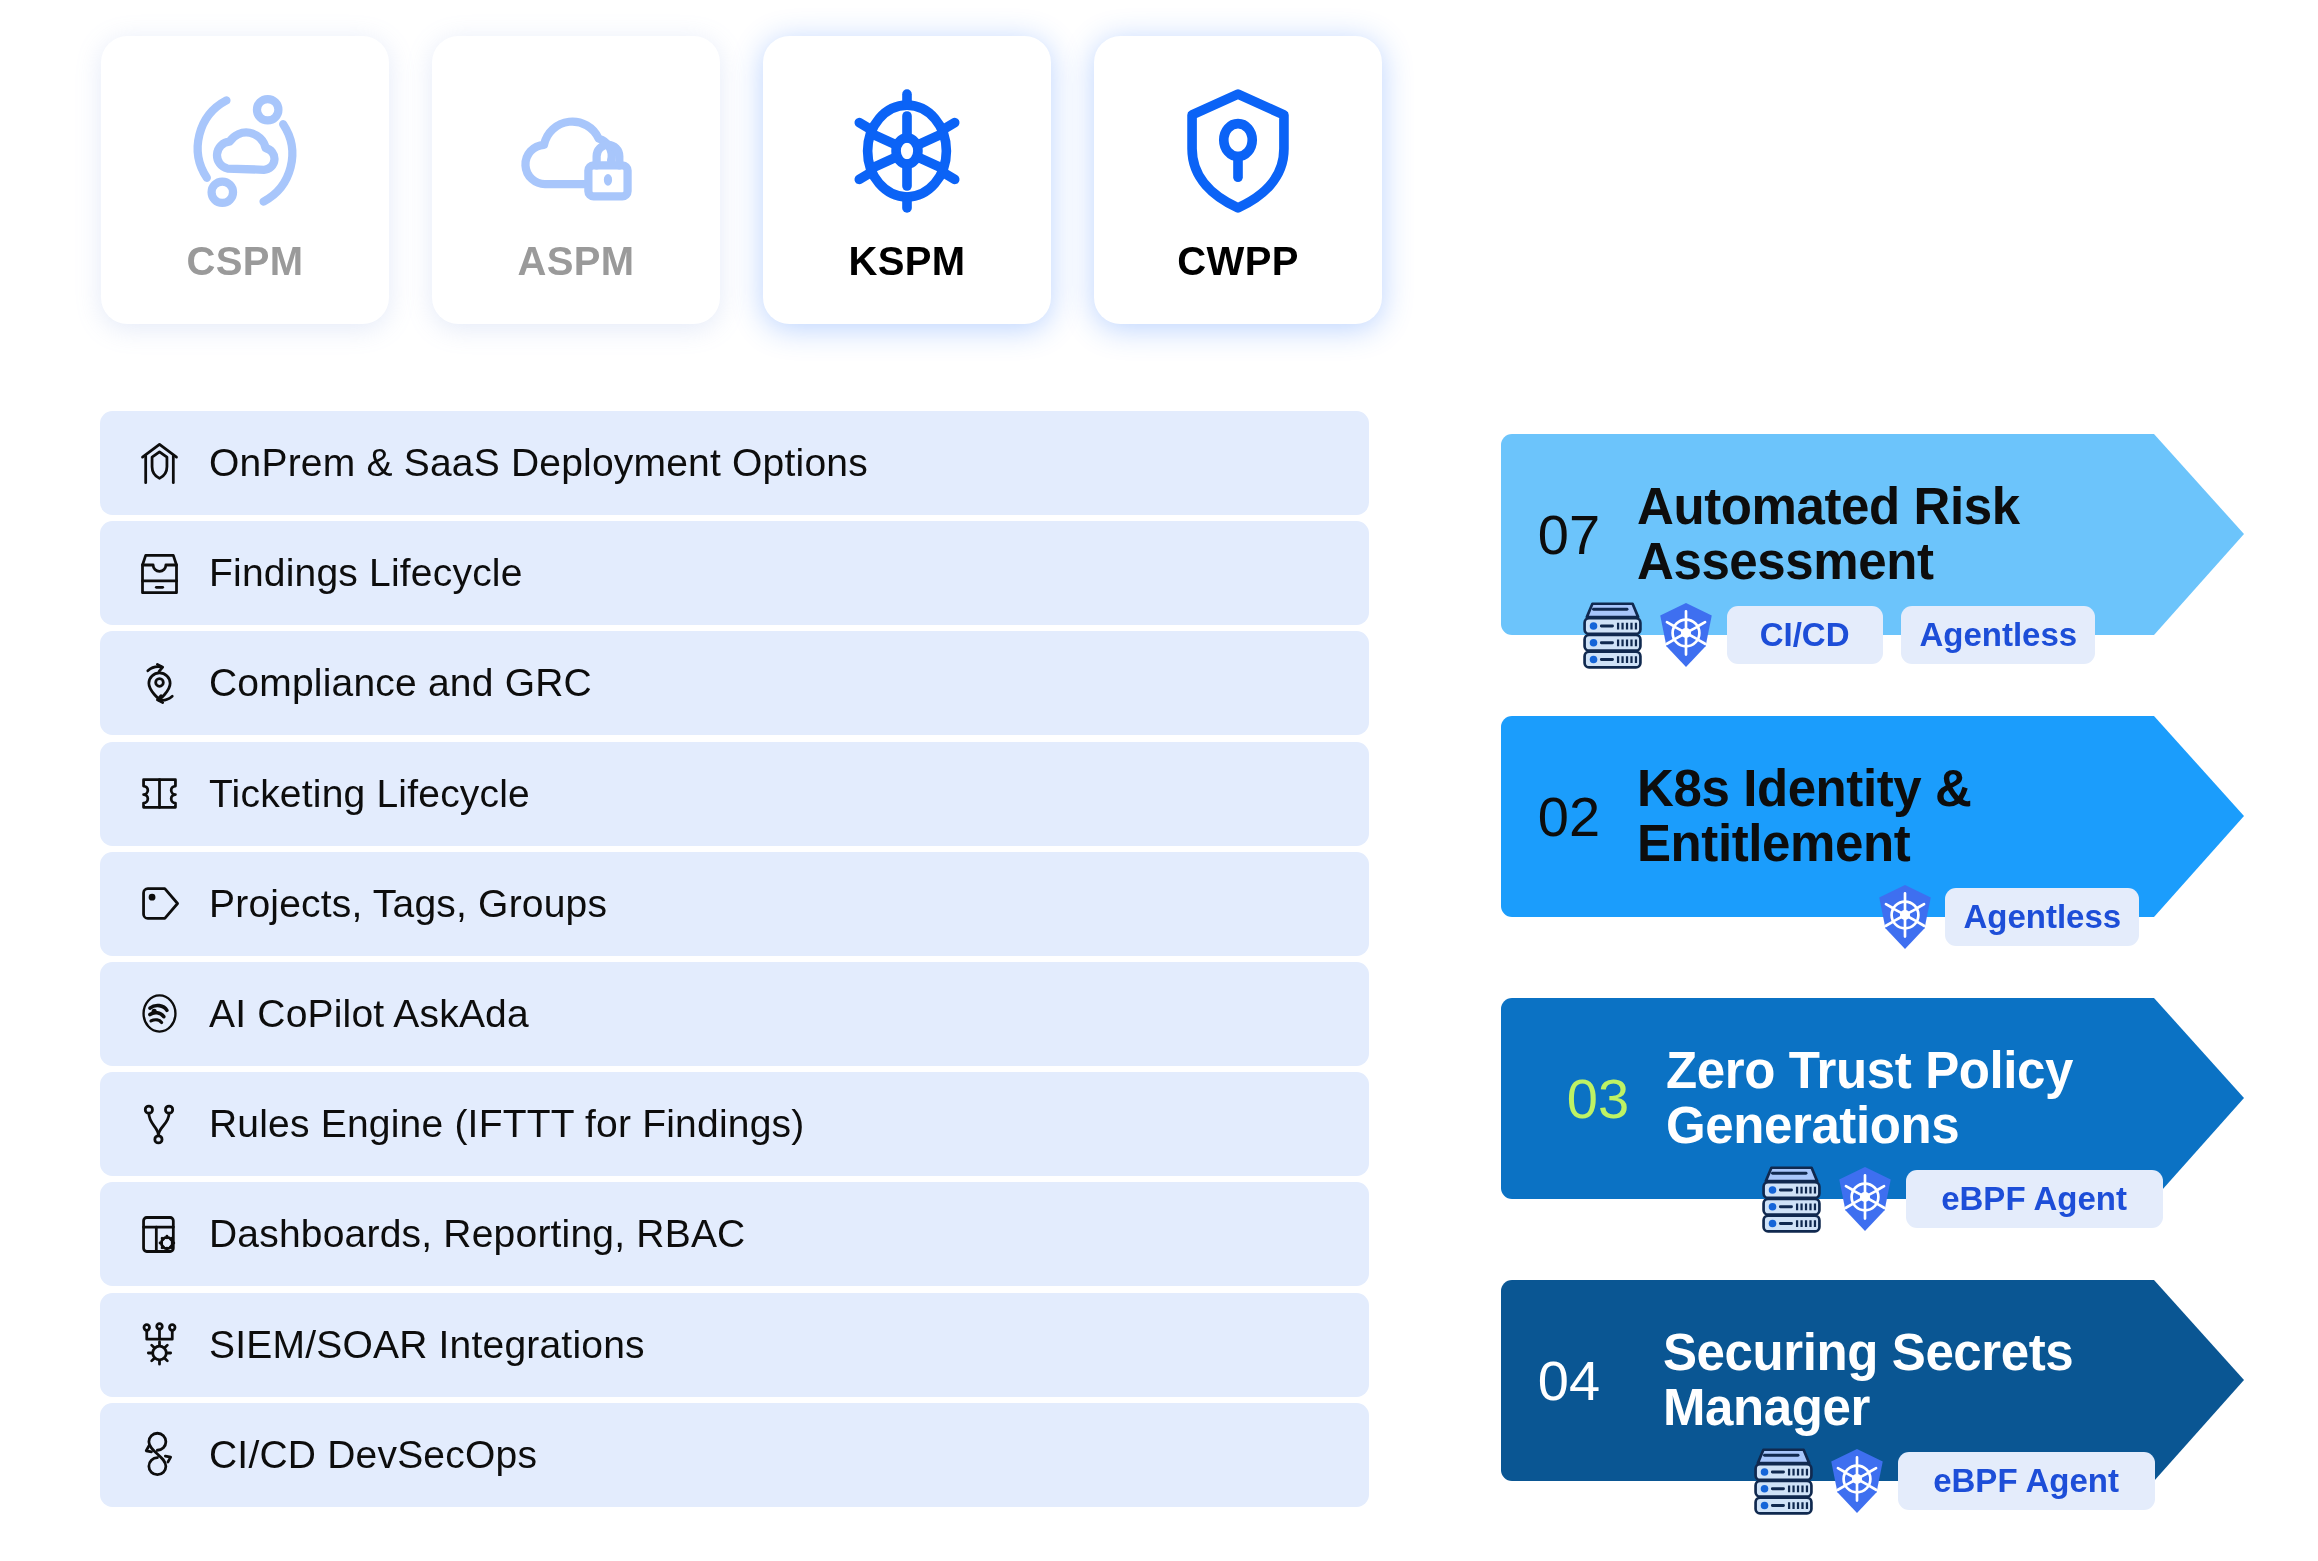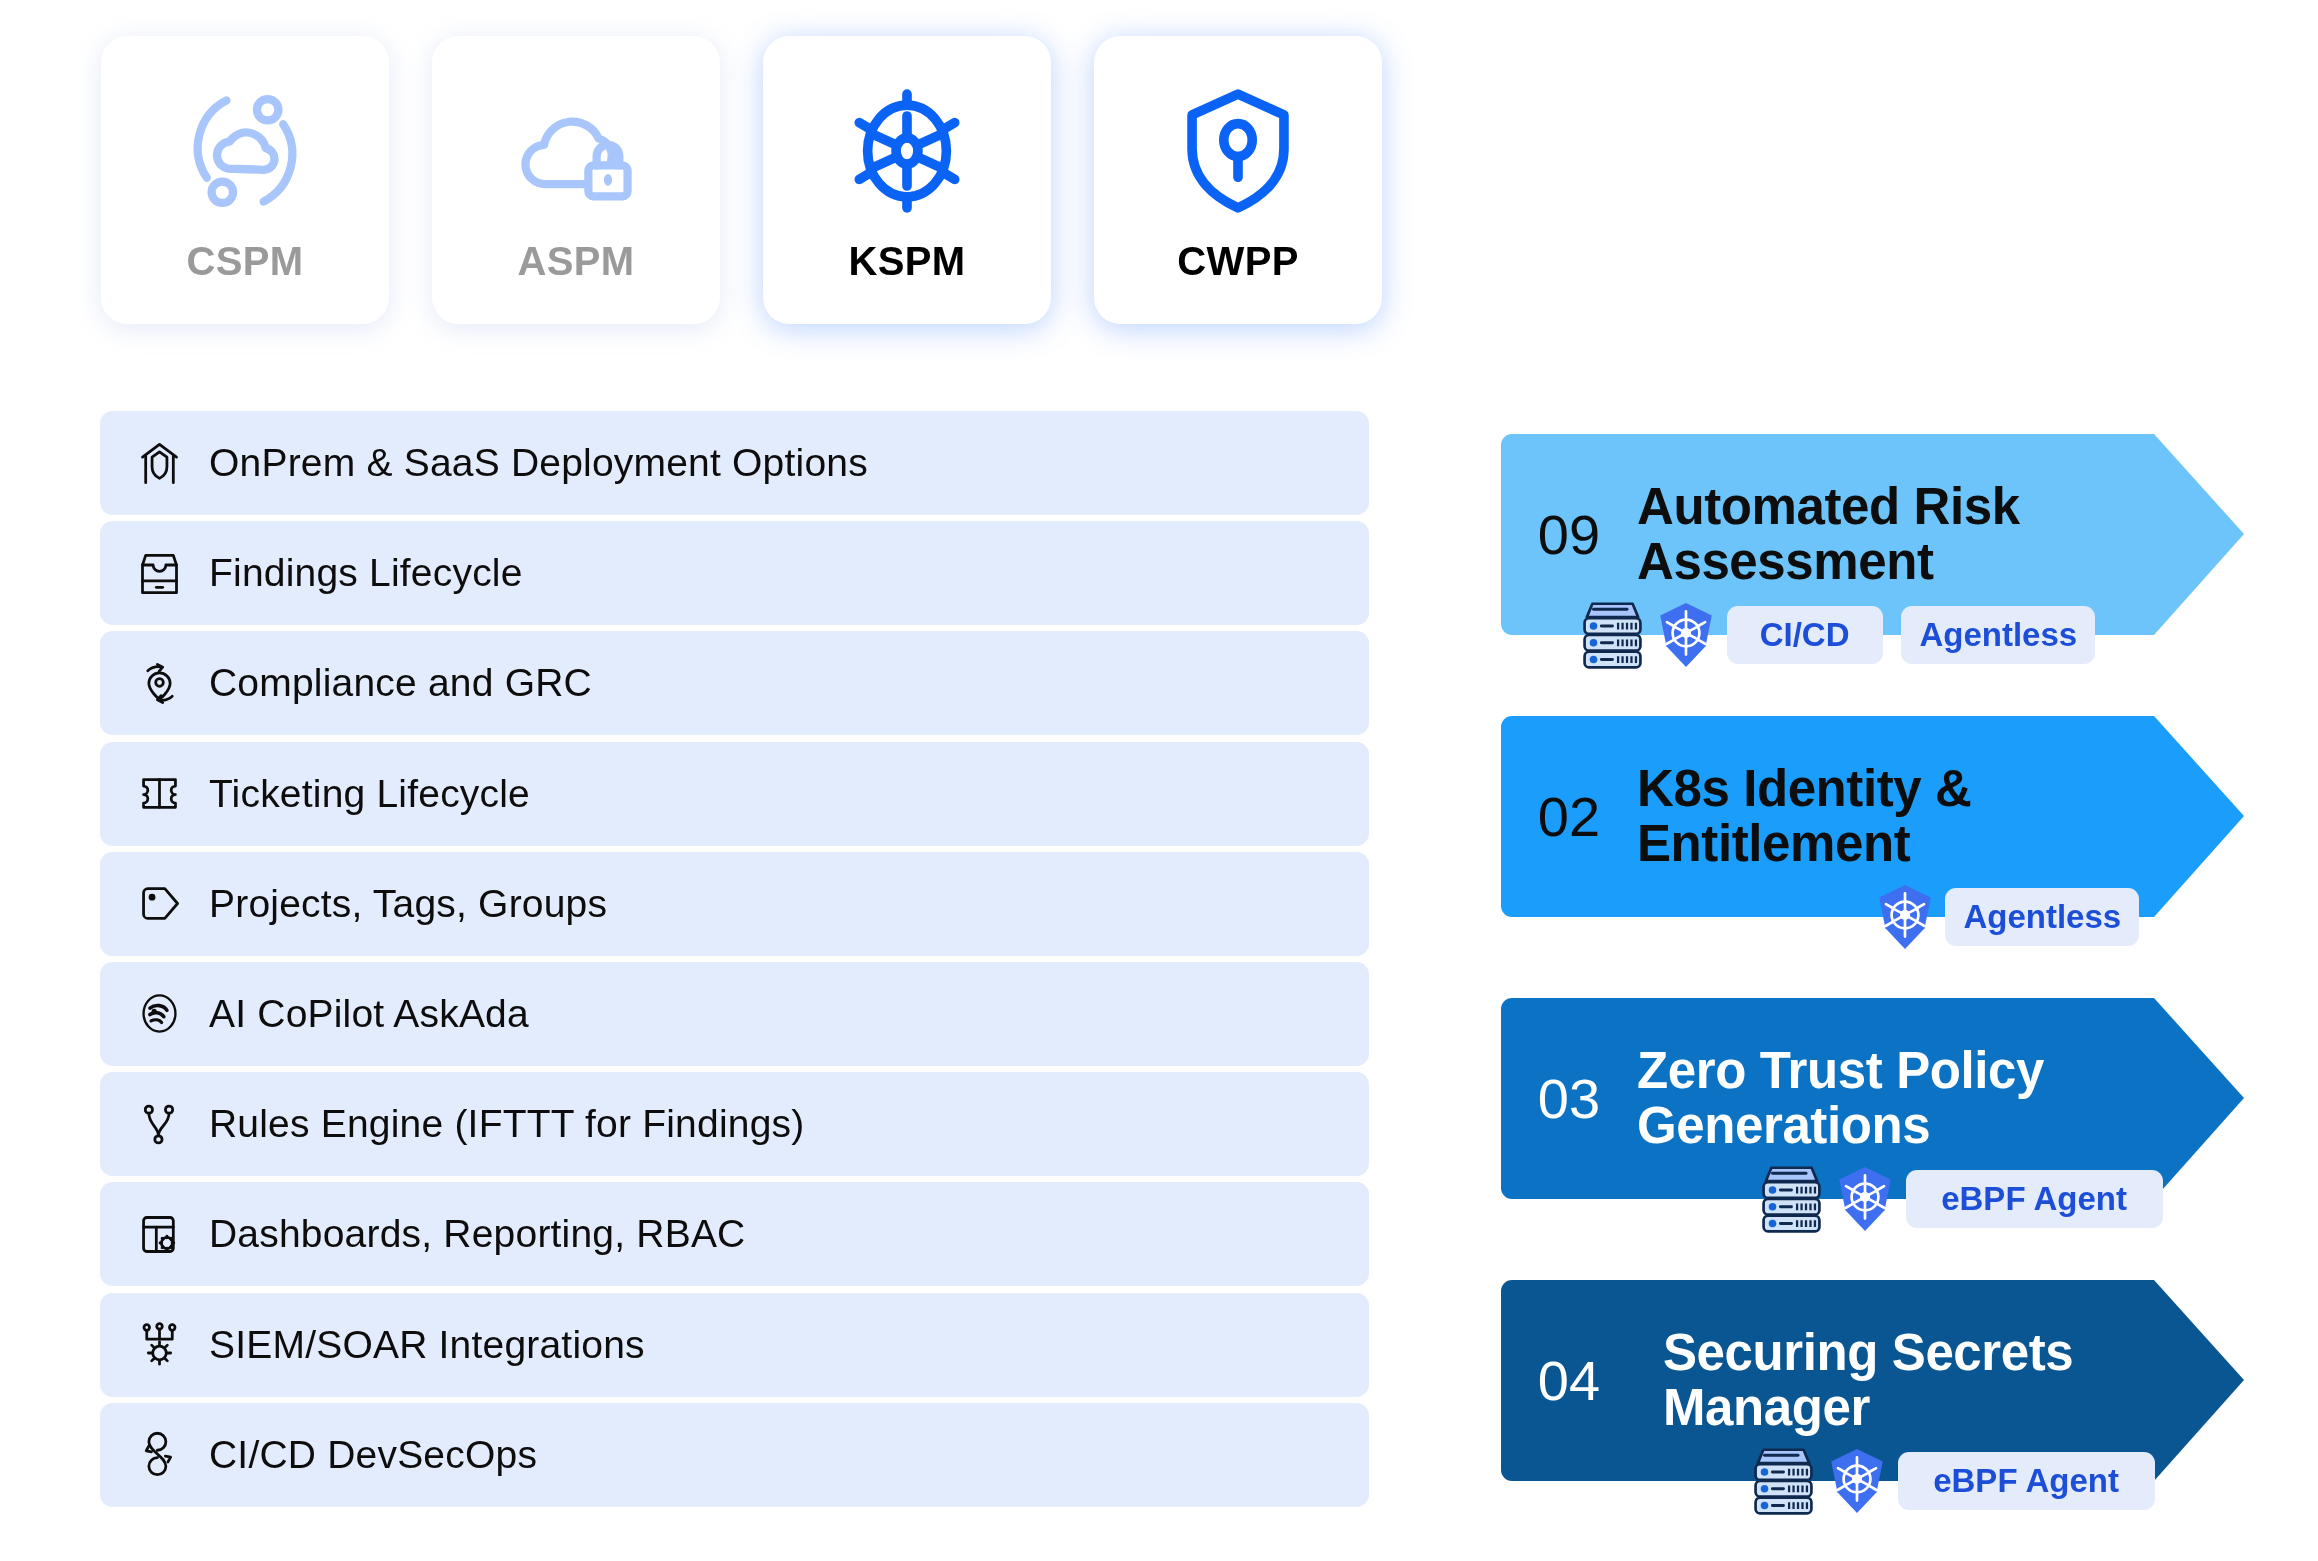--- a/index.html
+++ b/index.html
@@ -272,21 +272,21 @@
     </span>
     <span class="flabel">CI/CD DevSecOps</span>
   </div>
 
 </div>
 
 <div id="pipeline">
 
   <div class="band">
     <div class="arrow" style="background:#6cc4fb;">
-      <div class="bnum" style="color:#0d0d0d;">09</div>
+      <div class="bnum" style="color:#0d0d0d;">07</div>
       <div class="btitle" style="color:#0d0d0d;">Automated Risk Assessment</div>
     </div>
     <div class="band-foot">
       <div class="spacer" style="width:78px;"></div>
       <span class="micro">
         <svg width="67" height="72" viewBox="0 0 60 64">
           <path d="M12 4 h36 l5 12 H7 z" fill="#a8c6fb" stroke="#10294f" stroke-width="2.4" stroke-linejoin="round"></path>
           <path d="M13 9 h30" stroke="#10294f" stroke-width="2.6" stroke-linecap="round"></path>
           <rect x="5" y="17" width="50" height="14" rx="4" fill="#cfe2f7" stroke="#10294f" stroke-width="2.4"></rect>
           <rect x="5" y="32" width="50" height="14" rx="4" fill="#cfe2f7" stroke="#10294f" stroke-width="2.4"></rect>
@@ -334,21 +334,21 @@
             <path d="M30 27.5 V19 M30 34.5 V43 M26.8 29.2 L19.5 25.3 M33.2 32.8 L40.5 36.7 M26.8 32.8 L19.5 36.7 M33.2 29.2 L40.5 25.3"></path>
           </g>
         </svg>
       </span>
       <div class="pill" style="width:194px;">Agentless</div>
     </div>
   </div>
 
   <div class="band">
     <div class="arrow" style="background:#0b72c4;">
-      <div class="bnum" style="color:#ffffff;">03</div>
+      <div class="bnum" style="color:#bef264;padding-left:29px;">03</div>
       <div class="btitle" style="color:#ffffff;">Zero Trust Policy Generations</div>
     </div>
     <div class="band-foot">
       <div class="spacer" style="width:257px;"></div>
       <span class="micro">
         <svg width="67" height="72" viewBox="0 0 60 64">
           <path d="M12 4 h36 l5 12 H7 z" fill="#a8c6fb" stroke="#10294f" stroke-width="2.4" stroke-linejoin="round"></path>
           <path d="M13 9 h30" stroke="#10294f" stroke-width="2.6" stroke-linecap="round"></path>
           <rect x="5" y="17" width="50" height="14" rx="4" fill="#cfe2f7" stroke="#10294f" stroke-width="2.4"></rect>
           <rect x="5" y="32" width="50" height="14" rx="4" fill="#cfe2f7" stroke="#10294f" stroke-width="2.4"></rect>

